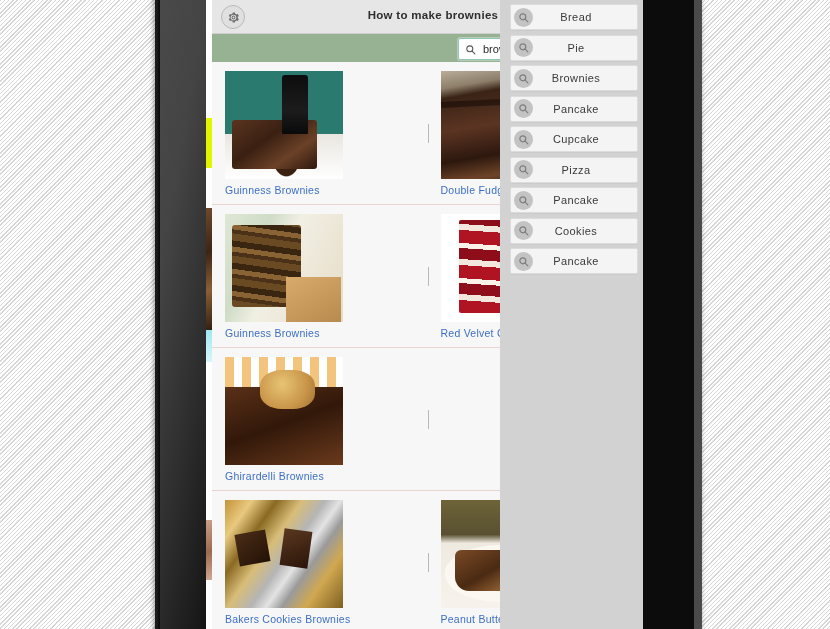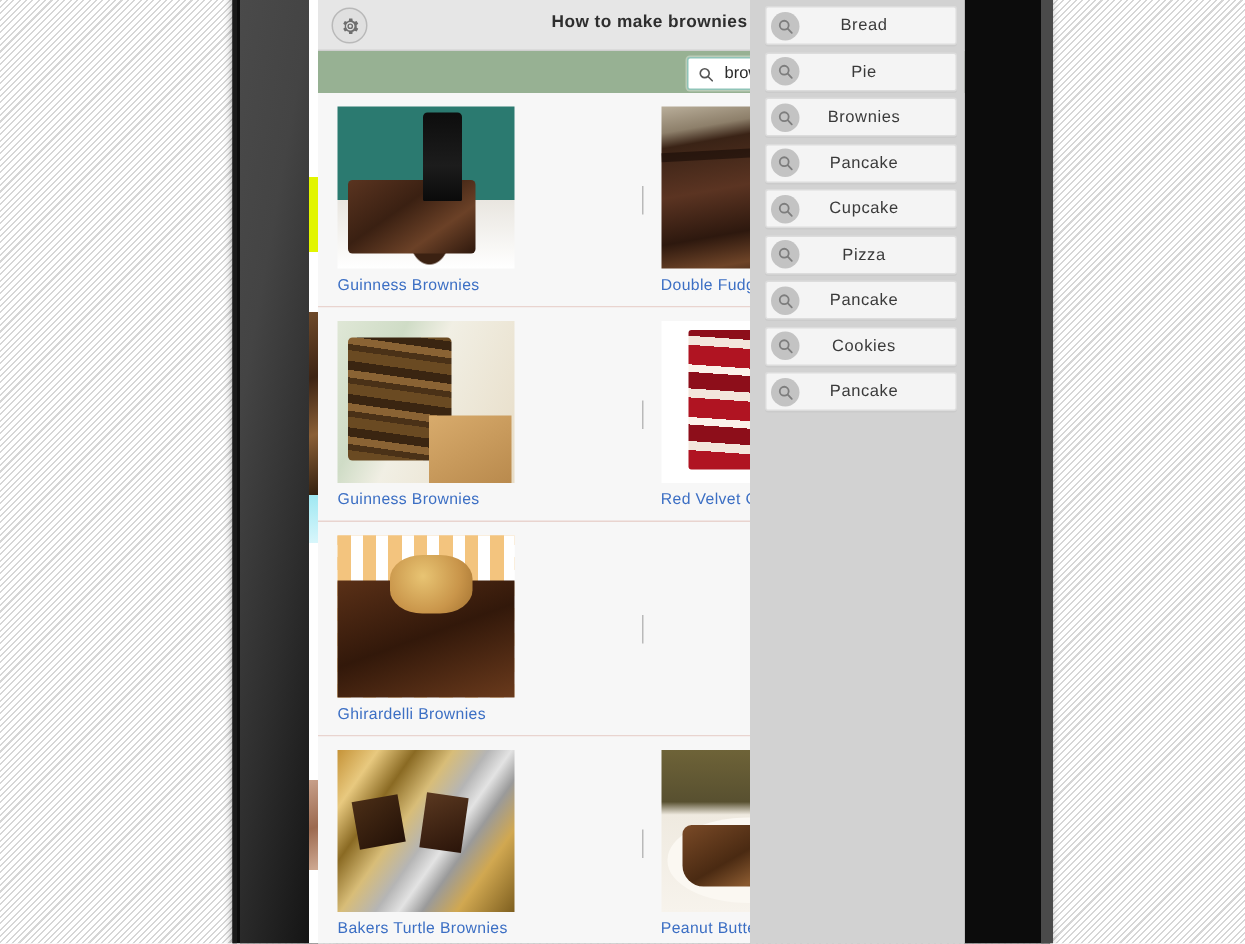--- a/index.html
+++ b/index.html
@@ -410,21 +410,21 @@
         <div class="result-row">
           <div class="result-cell">
             <div class="thumb th-ghirardelli"></div>
             <div class="caption">Ghirardelli Brownies</div>
           </div>
           <div class="col-divider"></div>
         </div>
         <div class="result-row">
           <div class="result-cell">
             <div class="thumb th-turtle"></div>
-            <div class="caption">Bakers Turtle Brownies</div>
+            <div class="caption">Bakers Cookies Brownies</div>
           </div>
           <div class="result-cell">
             <div class="thumb th-peanut"></div>
             <div class="caption">Peanut Butter-n-Fudge Brownies</div>
           </div>
           <div class="col-divider"></div>
         </div>
       </div>
   </div>
 

